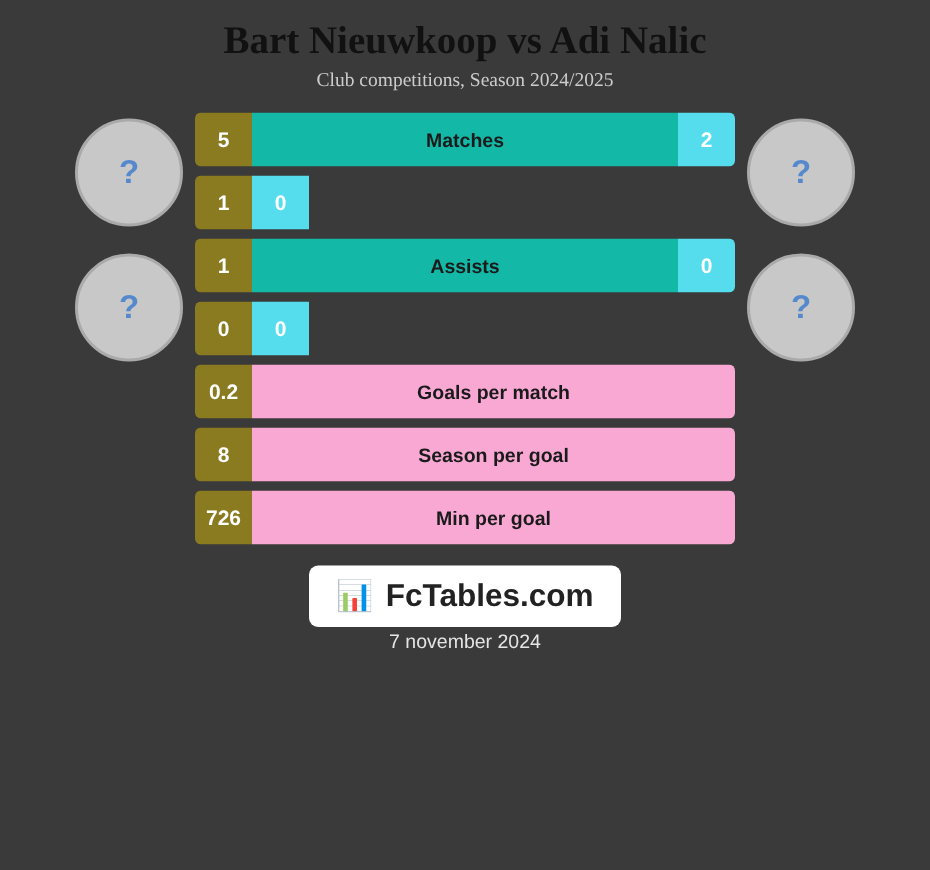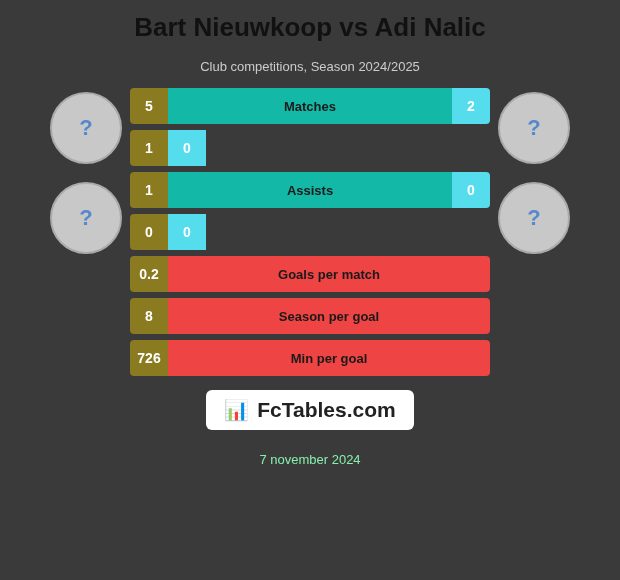--- a/index.html
+++ b/index.html
@@ -11,21 +11,21 @@
       display: flex;
       flex-direction: column;
       align-items: center;
       overflow: hidden;
     }
     .subtitle {
       color: #cccccc;
       font-size: 13px;
       text-align: center;
       margin-bottom: 14px;
-      margin-top: 16px;
+      margin-top: 3px;
     }
     .main-area {
       width: 100%;
       display: flex;
       flex-direction: row;
       align-items: flex-start;
       justify-content: center;
       padding: 0 10px;
       gap: 0;
     }
@@ -104,52 +104,53 @@
       font-size: 14px;
       font-weight: bold;
       width: 38px;
       min-width: 38px;
       height: 100%;
       display: flex;
       align-items: center;
       justify-content: center;
     }
     .stat-row-noright .stat-label {
-      background: #ef4444;
+      background: #f9a8d4;
     }
     .footer-logo {
       margin-top: 14px;
       background: white;
       border-radius: 6px;
       padding: 8px 18px;
       display: flex;
       align-items: center;
       gap: 8px;
     }
     .logo-icon {
       color: #2255aa;
       font-size: 20px;
     }
     .logo-text {
       font-size: 21px;
       font-weight: bold;
       color: #222;
     }
     .date-text {
-      color: #86efac;
+      color: #e5e5e5;
       font-size: 13px;
       text-align: center;
-      margin-top: 22px;
+      margin-top: 2px;
     }
     .title-wrapper {
       width: 100%;
       text-align: center;
       background: #f0e860;
       padding: 12px 0 0;
       background: transparent;
+      font-family: Liberation Serif, serif;
     }
     .title-text {
       font-size: 26px;
       font-weight: bold;
       color: #111111;
       text-shadow: none;
     }
   </style>
 </head>
 <body>

